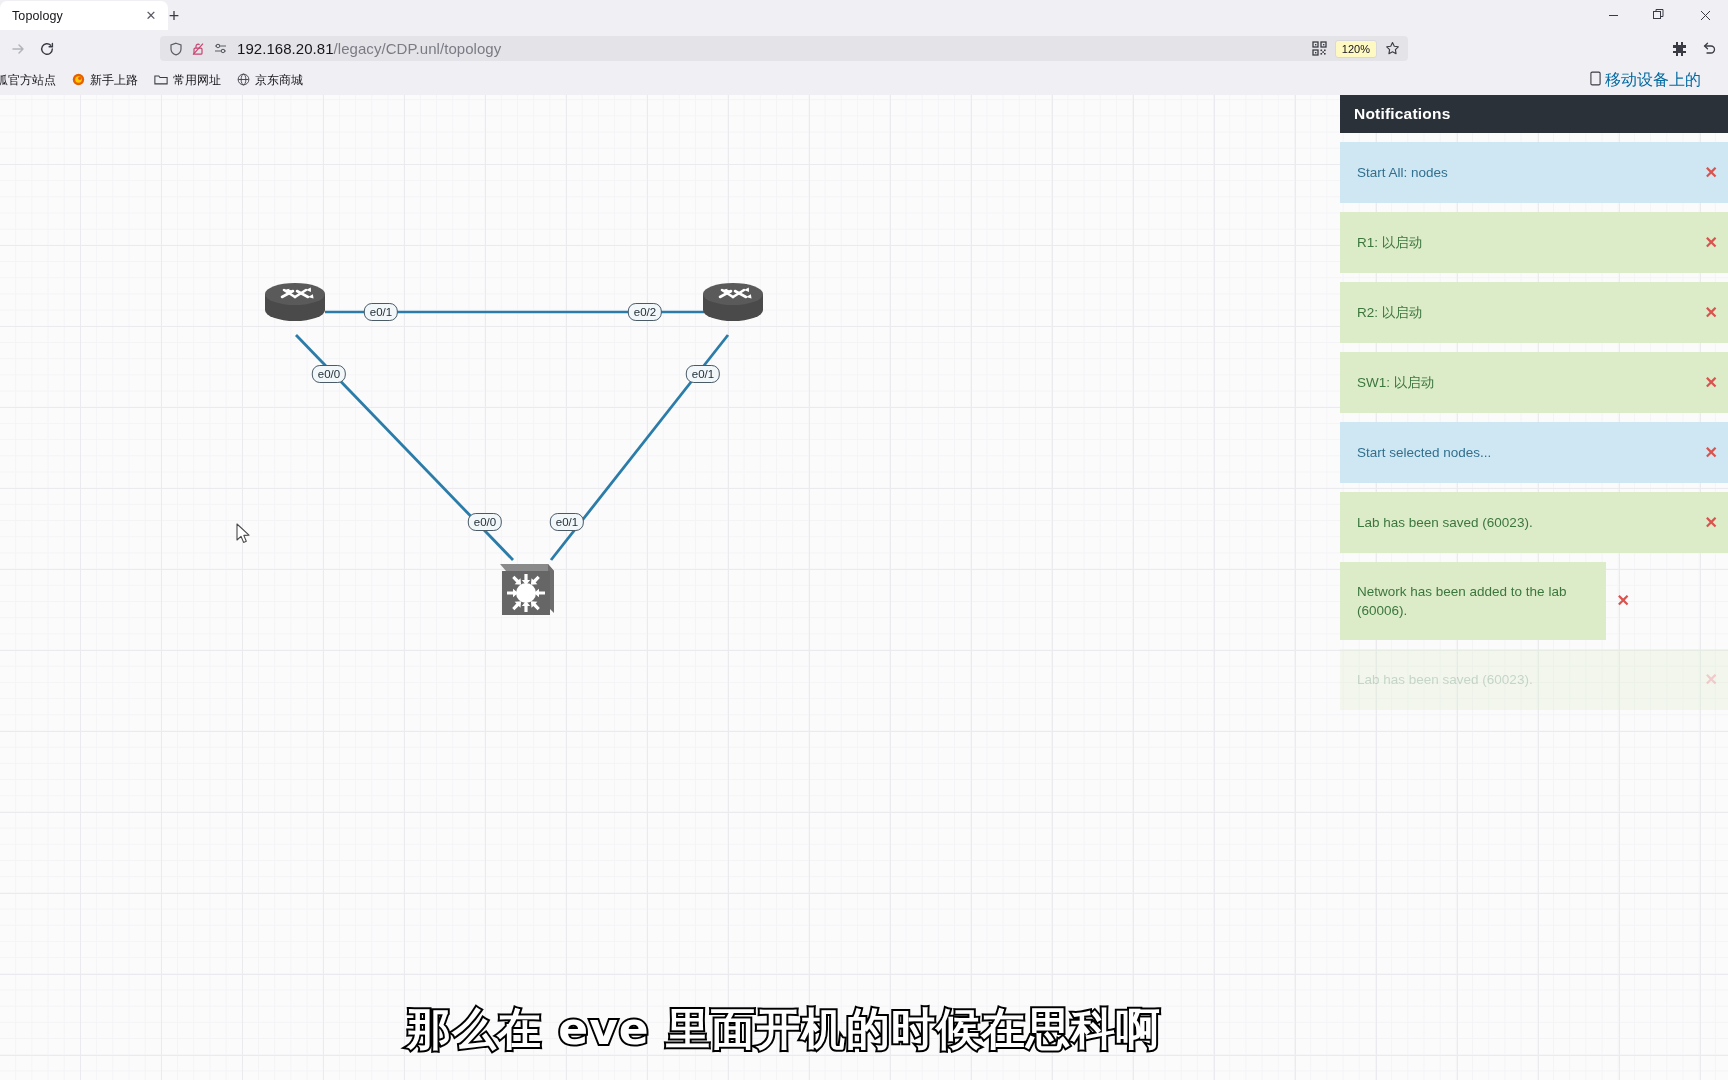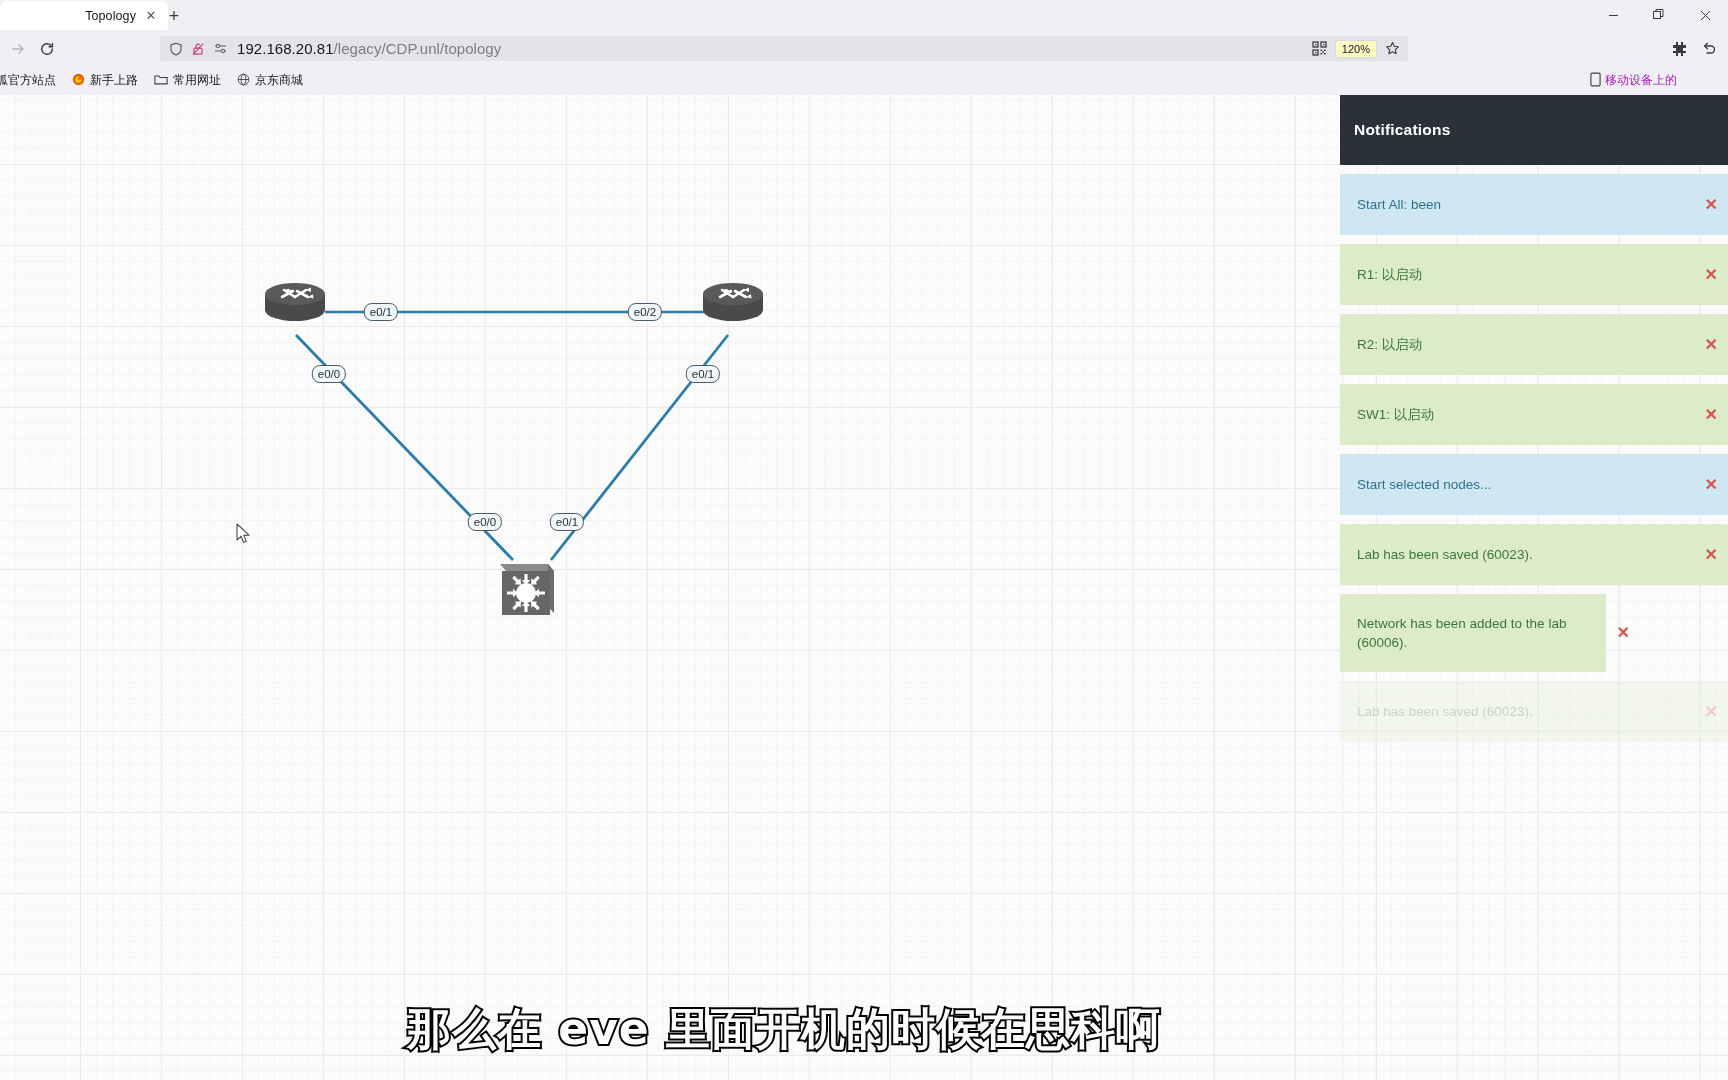--- a/index.html
+++ b/index.html
@@ -7,21 +7,21 @@
     width: 1728px; height: 1080px;
     overflow: hidden;
     font-family: "Liberation Sans", sans-serif;
     background: #ffffff;
   }
   #app { position: relative; width: 1728px; height: 1080px; }
 
   
   .chrome { position: absolute; left:0; top:0; width:1728px; height:95px; background:#f0f0f4; }
 
-  .tabstrip { position:absolute; left:0; top:0; width:1728px; height:30px; background:#f0f0f4;text-align:right; }
+  .tabstrip { position:absolute; left:0; top:0; width:1728px; height:30px; background:#f0f0f4; }
   .tab {
     position:absolute; left:0; top:1px; width:168px; height:29px;
     background:#ffffff; border-radius:7px 7px 0 0;
     display:flex; align-items:center; padding:0 8px 0 12px; gap:6px;
   }
   .tab-title { font-size:12.5px; color:#15141a; white-space:nowrap; overflow:hidden;
                text-overflow:ellipsis; flex:1; letter-spacing:.1px; }
   .tab-close { width:18px; height:18px; display:flex; align-items:center; justify-content:center;
                color:#5b5b66; font-size:13px; border-radius:3px; }
   .newtab { position:absolute; left:161px; top:3px; width:26px; height:26px;
@@ -51,21 +51,21 @@
   .tb-icon { width:22px; height:22px; display:flex; align-items:center; justify-content:center; color:#3a3a44; }
 
   .ext-icons { position:absolute; right:8px; top:36px; display:flex; gap:8px; align-items:center; height:25px; }
 
   
   .bookmarks { position:absolute; left:0; top:66px; width:1728px; height:29px;
                display:flex; align-items:center; gap:0; padding-left:0; }
   .bm { display:flex; align-items:center; gap:5px; padding:2px 8px; font-size:12px; color:#15141a; white-space:nowrap; }
   .bm-first { padding-left:0; margin-left:-4px; }
   .bm-right { position:absolute; right:14px; top:0; height:29px; display:flex; align-items:center;
-              gap:4px; font-size:12px; color:#a21caf; overflow:hidden; width:124px; }
+              gap:4px; font-size:16px; color:#0369a1; overflow:hidden; width:124px; }
 
   
   .canvas {
     position:absolute; left:0; top:95px; width:1728px; height:985px;
     background-color:#fbfbfc;
     background-image:
       linear-gradient(to right, #ebebef 1px, transparent 1px),
       linear-gradient(to bottom, #ebebef 1px, transparent 1px),
       linear-gradient(to right, #f4f4f7 1px, transparent 1px),
       linear-gradient(to bottom, #f4f4f7 1px, transparent 1px);
@@ -91,21 +91,21 @@
   }
 
   .cursor { position:absolute; left:236px; top:428px; width:16px; height:22px; }
 
   
   .notif {
     position:absolute; right:0; top:0; width:388px; height:700px;
   }
   .notif-head {
     background:#2b3138; color:#ffffff; font-size:15.5px; font-weight:bold;
-    padding:26px 14px; letter-spacing:.2px;
+    padding:10px 14px; letter-spacing:.2px;
   }
   .notif-list { padding:0; }
   .notif-item {
     position:relative; margin:9px 0 0 0; padding:20px 34px 20px 17px;
     font-size:13.5px; line-height:19px; min-height:61px;
     display:flex; align-items:center;
   }
   .notif-item.info  { background:#cfe7f3; color:#31708f; }
   .notif-item.ok    { background:#dcecc8; color:#3c763d; }
   .notif-item.fade  { opacity:.28; }
@@ -377,21 +377,21 @@
           <path d="M1 1 L1 17 L5 13.3 L7.6 19.4 L10.3 18.3 L7.8 12.4 L13 12.2 Z" fill="#ffffff" stroke="#4a4a4a" stroke-width="1.1" stroke-linejoin="round"></path>
         </svg>
       </div>
     </div>
 
     <div class="notif">
       <div class="notif-head">Notifications</div>
       <div class="notif-list">
 
         <div class="notif-item info">
-          <span>Start All: been</span>
+          <span>Start All: nodes</span>
           <span class="notif-x">✕</span>
         </div>
         <div class="notif-item ok">
           <span>R1: 以启动</span>
           <span class="notif-x">✕</span>
         </div>
         <div class="notif-item ok">
           <span>R2: 以启动</span>
           <span class="notif-x">✕</span>
         </div>

